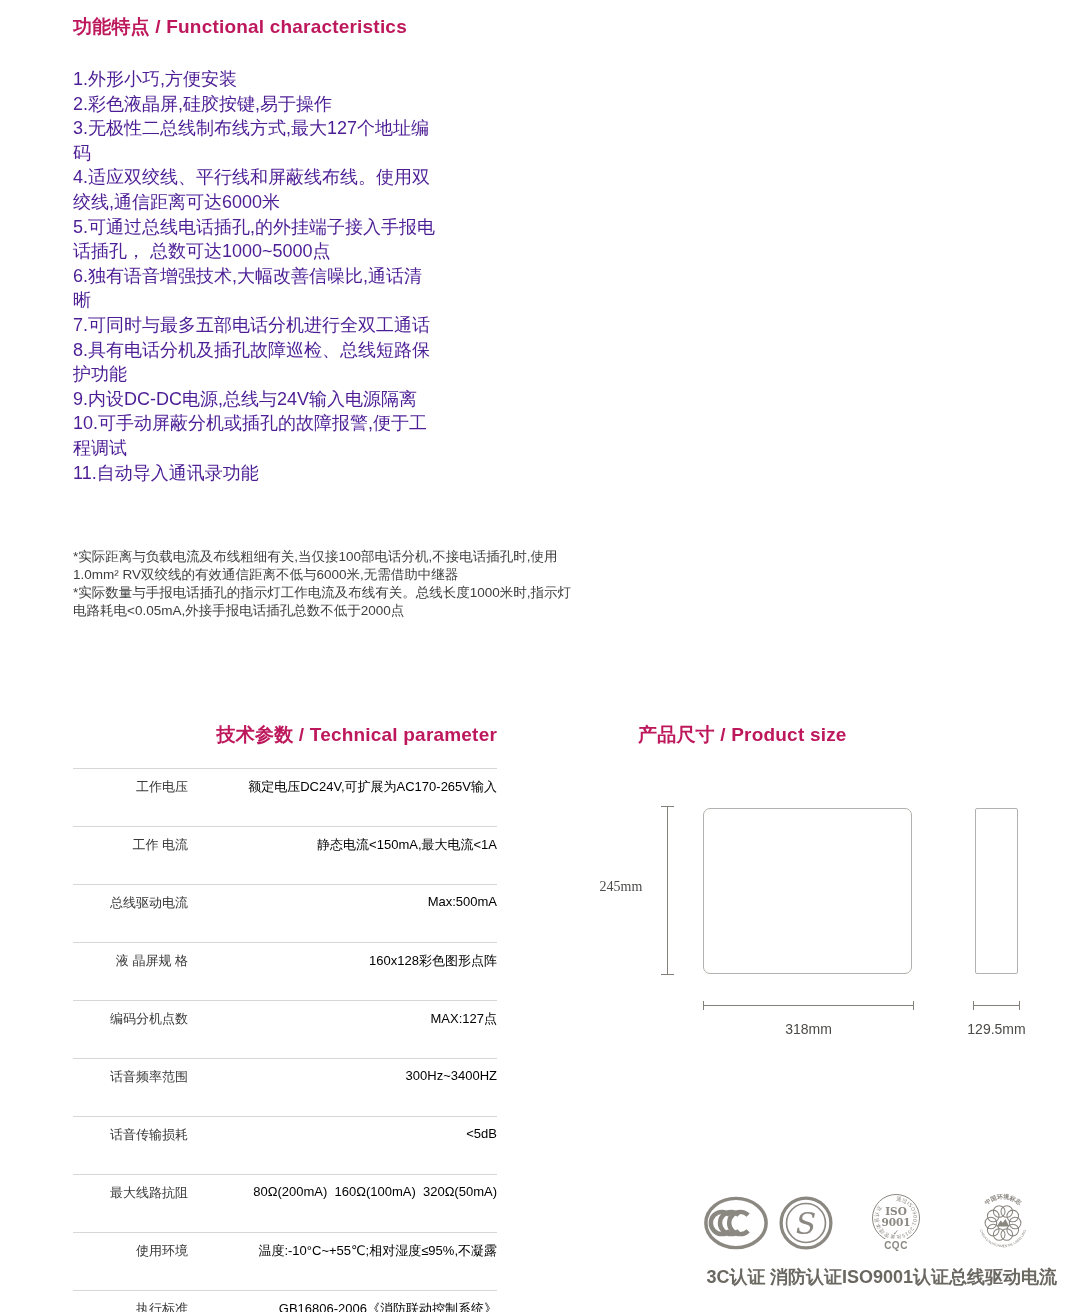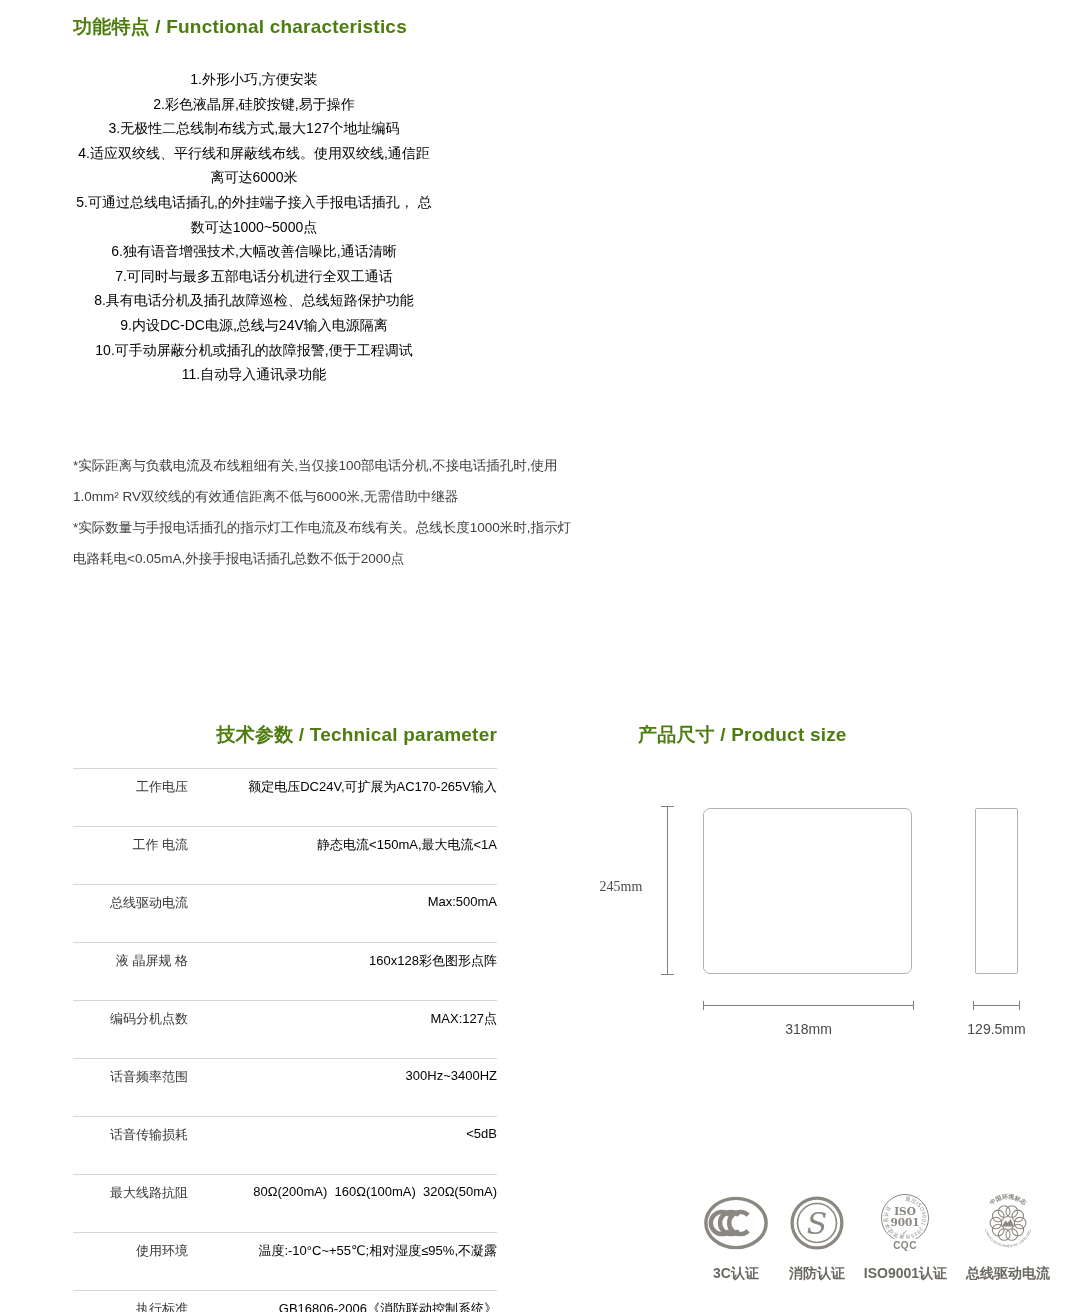--- a/index.html
+++ b/index.html
@@ -3,29 +3,29 @@
 <meta charset="utf-8">
 <style>
   * { margin:0; padding:0; box-sizing:border-box; }
   html,body { background:#ffffff; }
   body {
     width:1080px; height:1312px; position:relative; overflow:hidden;
     font-family:"Liberation Sans","DejaVu Sans",sans-serif;
     color:#3e3e3e;
   }
   .sec-title {
-    font-size:19px; font-weight:bold; color:#4d7c0f; letter-spacing:.2px;
+    font-size:19px; font-weight:bold; color:#be185d; letter-spacing:.2px;
   }
 
   
   .features { position:absolute; left:73px; top:14px; width:530px; }
   .feat-list { margin-top:27px; width:362px; }
-  .feat-item { font-size:14px; line-height:24.6px; color:#000000; white-space:pre-wrap;text-align:center; }
+  .feat-item { font-size:18px; line-height:24.6px; color:#4c1d95; white-space:pre-wrap; }
   .notes { margin-top:63px; width:500px; }
-  .note { font-size:13.5px; line-height:31px; color:#3e3e3e; white-space:pre-wrap; }
+  .note { font-size:13.5px; line-height:18px; color:#3e3e3e; white-space:pre-wrap; }
   .note + .note { }
 
   
   .tech { position:absolute; left:73px; top:722px; width:424px;text-align:right; }
   .spec-table { margin-top:17px; width:424px; }
   .trow { display:flex; border-top:1px solid #d9d7d4; padding:9px 0 10px;margin-top:20px; }
   .tlabel { width:115px; padding-left:9px; font-size:13px; color:#383838; flex:none; white-space:pre-wrap; }
   .tvalue { flex:1; font-size:13px; color:#000000; white-space:pre-wrap; }
 
   
@@ -44,21 +44,21 @@
   .hdim-318 { left:115px; top:201px; width:211px; }
   .hdim-129 { left:385px; top:201px; width:47px; }
   .lbl-318 { left:115px; top:221px; width:211px; }
   .lbl-129 { left:361px; top:221px; width:95px; }
 
   
   .certs { position:absolute; left:702px; top:1192px; width:348px;
            display:flex; justify-content:space-between; align-items:flex-start; }
   .cert-item { display:flex; flex-direction:column; align-items:center; }
   .cert-iconbox { height:62px; display:flex; align-items:center; justify-content:center; overflow:visible; }
-  .cert-label { margin-top:11px; font-size:14px; font-weight:bold; color:#6b6862; white-space:nowrap; }
+  .cert-label { margin-top:11px; font-size:18px; font-weight:bold; color:#6b6862; white-space:nowrap; }
   .cert-stroke { stroke:#8b8781; fill:none; }
   .cert-fill { fill:#8b8781; }
   .serif-s { font-family:"DejaVu Serif","Liberation Serif",serif; }
 </style>
 </head>
 <body>
 
 <section class="features">
   <h1 class="sec-title">功能特点 / Functional characteristics</h1>
   <div class="feat-list">

